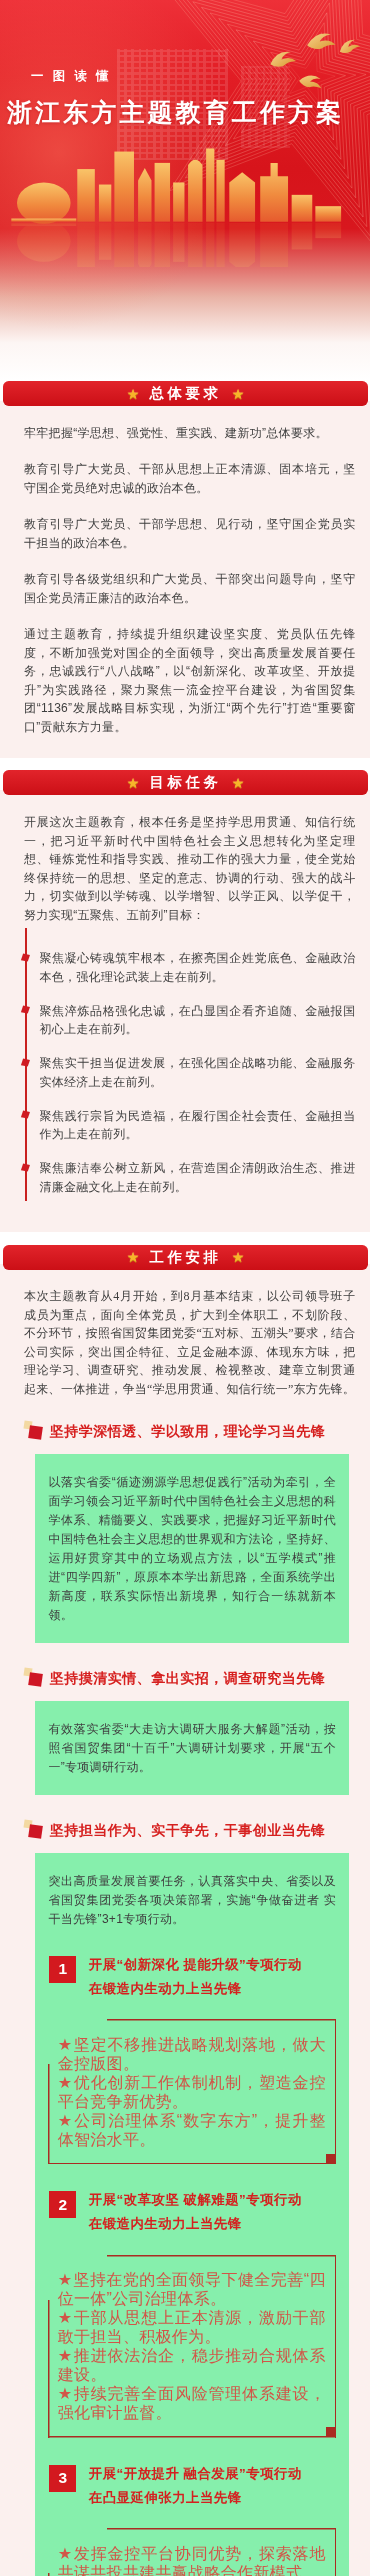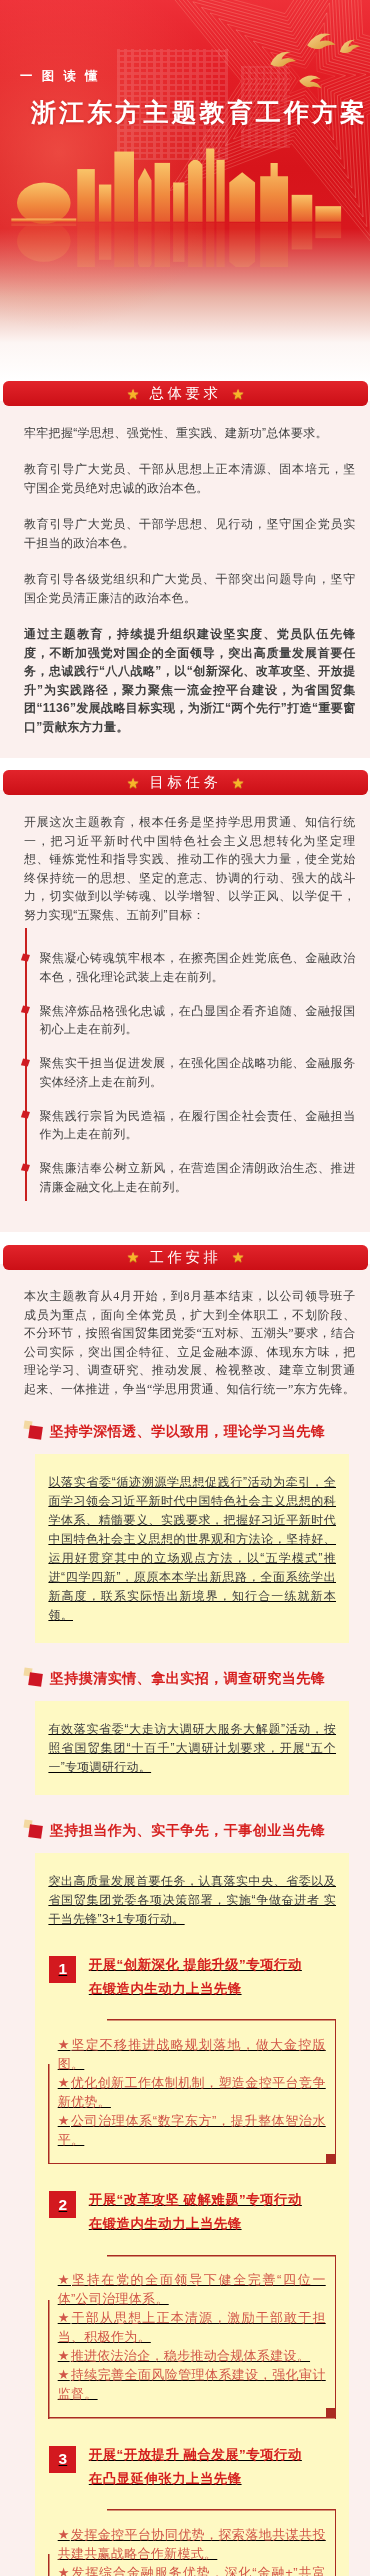--- a/index.html
+++ b/index.html
@@ -18,87 +18,87 @@
   .skyline { position:absolute; left:0; top:133px; }
   .birds { position:absolute; left:257px; top:24px; }
   .city-tex {
     position:absolute; left:117px; top:49px; width:111px; height:111px; opacity:.13;
     background:
       repeating-linear-gradient(90deg, rgba(255,255,255,.9) 0 2.6px, transparent 2.6px 7.2px),
       repeating-linear-gradient(0deg, rgba(255,255,255,.9) 0 2.1px, transparent 2.1px 5.7px);
   }
   .city-tex2 { left:241px; top:66px; width:49px; height:82px; opacity:.09; }
   .kicker {
-    position:absolute; left:20px; top:68px; color:#ffffff;
+    position:absolute; left:31px; top:68px; color:#ffffff;
     font-size:12.4px; font-weight:bold; letter-spacing:9.3px; z-index:5;
   }
   .hero-title {
-    position:absolute; left:31px; top:96px; color:#ffffff;
+    position:absolute; left:7px; top:96px; color:#ffffff;
     font-size:25px; font-weight:bold; letter-spacing:3.1px; white-space:nowrap; z-index:5;
     text-shadow:0 1px 3.1px rgba(150,10,10,.35);
   }
 
   
   section { position:relative; }
   .sec-gap { margin-top:12.4px; }
   .banner {
     margin:0 2.6px; height:25px; border-radius:5.7px;
     background:linear-gradient(180deg,#e2242b 0%,#cb0f16 100%);
     display:flex; align-items:center; justify-content:center; gap:10.3px;
     position:relative; z-index:2;
   }
   .b-star { color:#f8b42a; font-size:14px; line-height:1; text-shadow:0 0.5px 0 #c77f12, 0 0 1px #ffd97a; }
-  .b-text { color:#ffffff; font-size:14.4px; font-weight:normal; letter-spacing:3.6px; }
+  .b-text { color:#ffffff; font-size:14.4px; font-weight:bold; letter-spacing:3.6px; }
 
   
   .sec-body { background:#fbf0ee; margin-top:-5.2px; padding-top:23px; }
   .pad { padding-left:24px; padding-right:15.5px; }
   p.body-p { font-size:12px; line-height:18.5px; color:#3e3e3e; text-align:justify; letter-spacing:0.3px; }
   .sec-overall .sec-body { padding-bottom:21.6px; }
   .sec-overall p.body-p { margin-bottom:18px; }
-  .sec-overall p.body-p:last-child { margin-bottom:0;font-weight:bold; }
+  .sec-overall p.body-p:last-child { margin-bottom:0; }
 
   
   .sec-goals .sec-body { padding-bottom:24px; }
   .goal-list { position:relative; margin:25px 15.5px 0 25px; padding-left:14.4px; }
   .goal-list::before { content:''; position:absolute; left:0; top:-21.6px; bottom:-5.2px; width:1.5px; background:#c9201f; }
   .goal-item { position:relative; font-size:12px; line-height:18.5px; color:#3e3e3e; text-align:justify; letter-spacing:0.3px; margin-bottom:15.5px; }
   .goal-item:last-child { margin-bottom:12px; }
   .goal-item::before { content:''; position:absolute; left:-17.5px; top:4.6px; width:6.7px; height:6.7px; background:#cf1b22; transform:rotate(12deg) skew(-6deg); }
 
   
   .sec-work .sec-body { padding-bottom:26px; }
   .work-intro { padding:0 15.5px 0 24px; margin-bottom:23px;font-family:Liberation Serif, serif; }
   .subhead { display:flex; align-items:flex-end; margin:0 15.5px 13.4px 24px; }
   .sub-icon { position:relative; width:18.5px; height:19.6px; flex:0 0 18.5px; margin-right:7.2px; }
   .sub-icon::before { content:''; position:absolute; left:0; top:0; width:8.2px; height:8.2px; background:#f3d9a2; transform:rotate(8deg); }
   .sub-icon::after { content:''; position:absolute; left:4.6px; top:4.6px; width:13.4px; height:13.4px; background:#ce1624; transform:rotate(8deg); }
   .subhead h3 { font-size:14px; color:#d6201f; font-weight:bold; letter-spacing:0.5px; line-height:1.25; }
-  .block { margin:0 21.6px 25px 35px; background:#fef9c3; padding:18.5px 13.4px;text-decoration:underline; }
+  .block { margin:0 21.6px 25px 35px; background:#86efac; padding:18.5px 13.4px; }
   .subsec:last-child .block { margin-bottom:0; }
   .block p.body-p { line-height:19px; }
 
   
   .action { margin-top:24px; }
   .action-head { display:flex; align-items:flex-start; margin-left:1px; }
   .action-num { flex:0 0 27px; width:27px; height:27px; background:#d3191f; color:#fff;
     font-size:15.5px; font-weight:bold; display:flex; align-items:center; justify-content:center; margin-right:12.4px; margin-top:3.1px; }
   .action-title { font-size:13.4px; font-weight:bold; color:#d5201f; line-height:24px; letter-spacing:0.5px; }
   .star-box { position:relative; margin-top:18.5px; padding:15.5px 10.3px 15.5px 9.3px;
     background-image:
       linear-gradient(#aa2b22,#aa2b22),
       linear-gradient(#aa2b22,#aa2b22),
       linear-gradient(#aa2b22,#aa2b22),
       linear-gradient(#aa2b22,#aa2b22);
     background-position: top right, bottom left, top right, bottom left;
     background-size: calc(100% - 59px) 1.5px, 100% 1.5px, 1.5px 100%, 1.5px calc(100% - 45px);
     background-repeat:no-repeat;
   }
   .star-box::after { content:''; position:absolute; right:1.5px; bottom:1.5px; width:8.8px; height:8.8px; background:#aa2b22; }
-  .star-line { font-size:13px; line-height:19px; color:#d15548; text-align:justify; letter-spacing:0.3px; }
+  .star-line { font-size:16px; line-height:19px; color:#d15548; text-align:justify; letter-spacing:0.3px; }
   .star-line .star { color:#d15548; margin-right:1px; }
 </style>
 </head>
 <body>
 
 <div class="page">
 
   <div class="hero">
     <svg class="star-pattern" width="361" height="371" viewBox="-350 -360 700 720">
       <defs>

